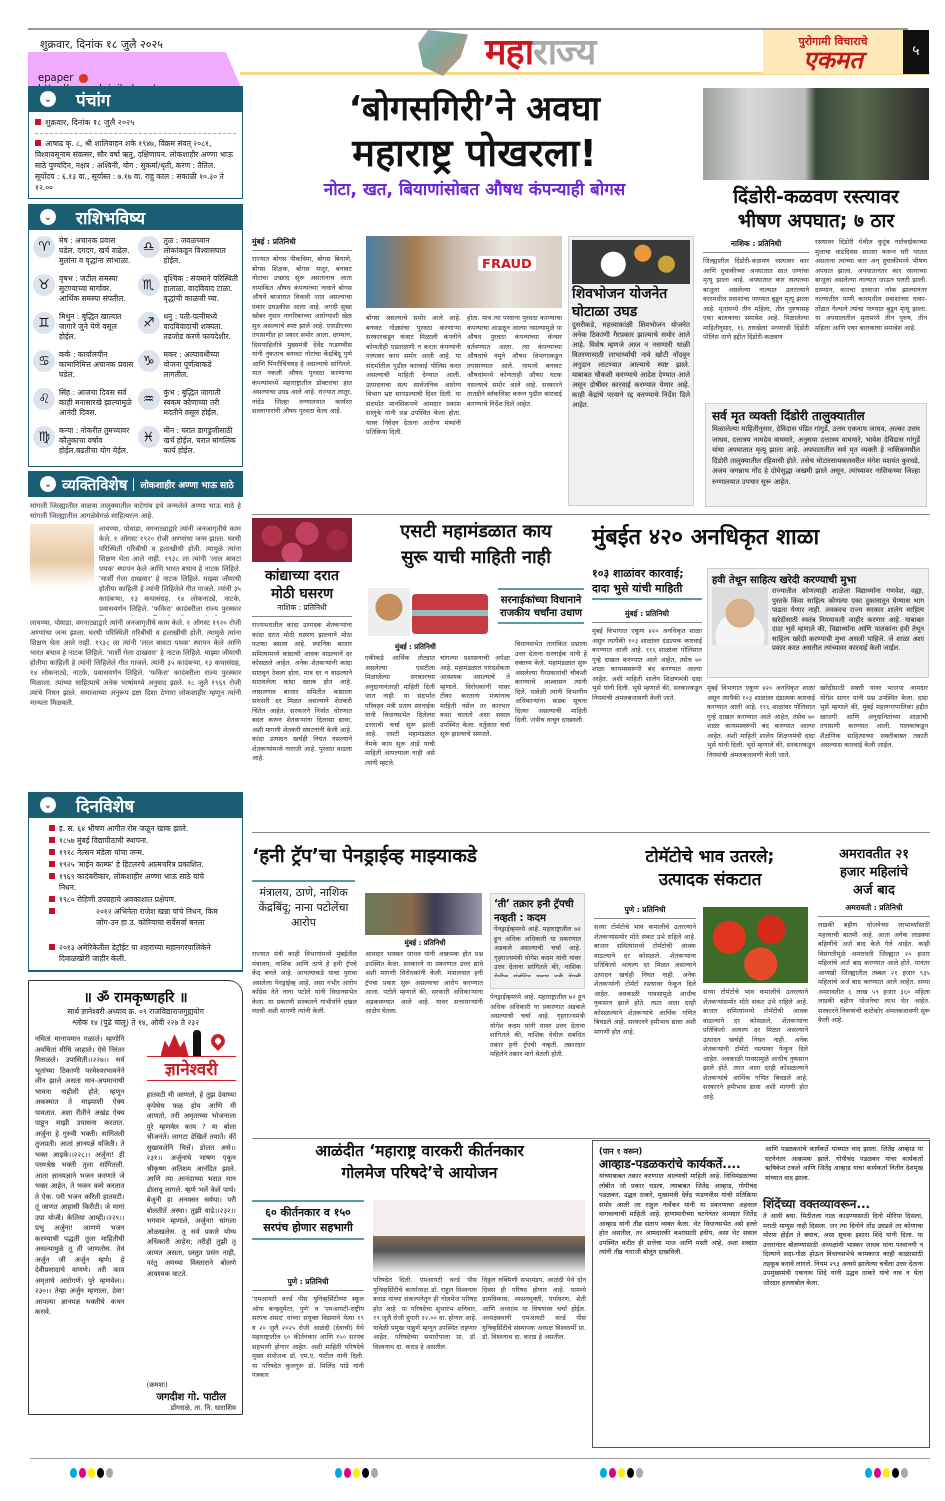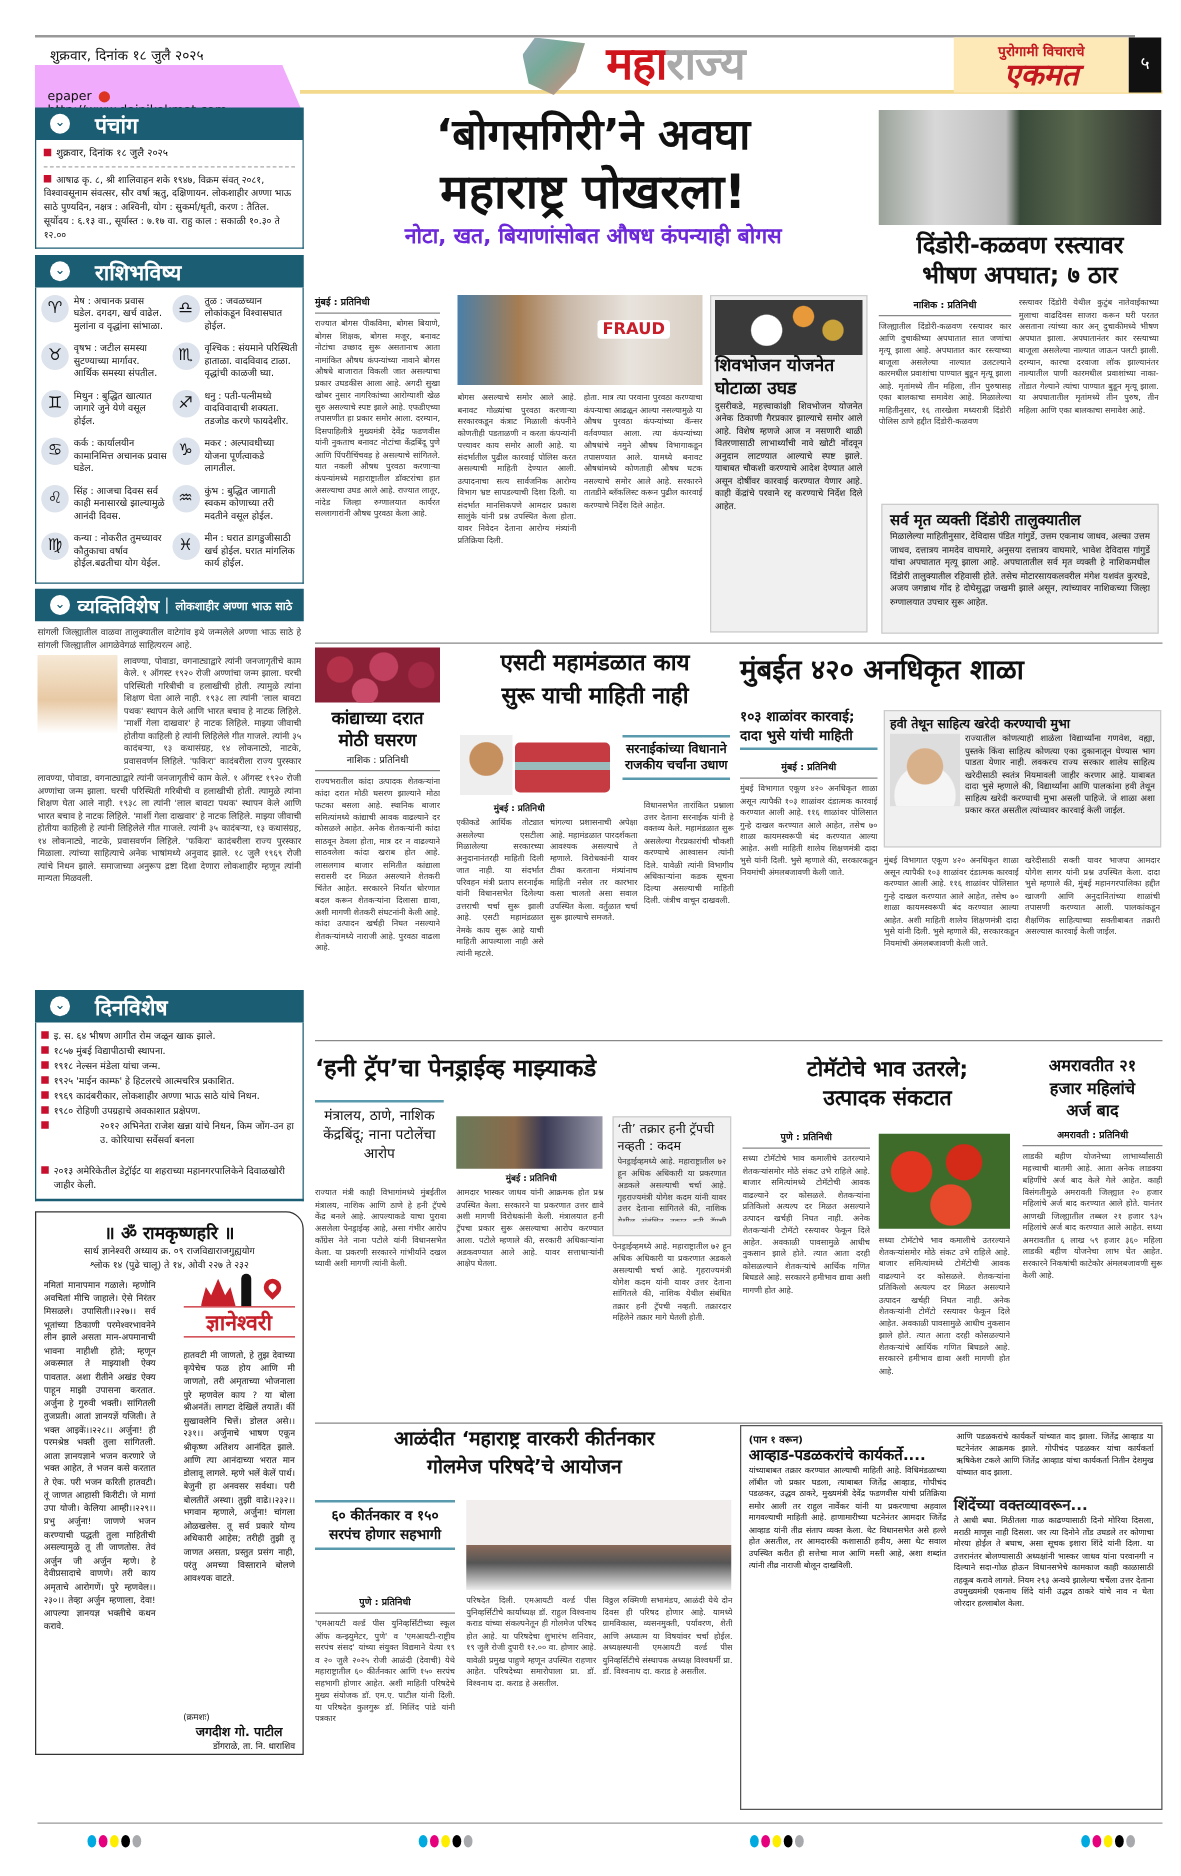--- a/index.html
+++ b/index.html
@@ -134,21 +134,21 @@
       <div class="photo" style="width:64px;height:90px;flex:0 0 64px;background:linear-gradient(#f6e9d6,#e8c9a4 40%,#fff 70%)"></div>
       <div class="col" style="font-size:7px;line-height:10px;height:92px">लावण्या, पोवाडा, वगनाट्याद्वारे त्यांनी जनजागृतीचे काम केले. १ ऑगस्ट १९२० रोजी अण्णांचा जन्म झाला. घरची परिस्थिती गरिबीची व हलाखीची होती. त्यामुळे त्यांना शिक्षण घेता आले नाही. १९३८ ला त्यांनी 'लाल बावटा पथक' स्थापन केले आणि भारत बचाव हे नाटक लिहिले. 'मार्शी गेला दाखवार' हे नाटक लिहिले. माझ्या जीवाची होतीया काहिली हे त्यांनी लिहिलेले गीत गाजले. त्यांनी ३५ कादंबऱ्या, १३ कथासंग्रह, १४ लोकनाट्ये, नाटके, प्रवासवर्णन लिहिले. 'फकिरा' कादंबरीला राज्य पुरस्कार मिळाला. त्यांच्या साहित्याचे अनेक भाषांमध्ये अनुवाद झाले. १८ जुलै १९६९ रोजी त्यांचे निधन झाले. समाजाच्या अनुरूप द्रष्टा दिशा देणारा लोकशाहीर म्हणून त्यांनी मान्यता मिळवली.</div>
     </div>
     <div class="col" id="vy-more" style="font-size:7px;line-height:10px;height:168px;margin-top:2px">लावण्या, पोवाडा, वगनाट्याद्वारे त्यांनी जनजागृतीचे काम केले. १ ऑगस्ट १९२० रोजी अण्णांचा जन्म झाला. घरची परिस्थिती गरिबीची व हलाखीची होती. त्यामुळे त्यांना शिक्षण घेता आले नाही. १९३८ ला त्यांनी 'लाल बावटा पथक' स्थापन केले आणि भारत बचाव हे नाटक लिहिले. 'मार्शी गेला दाखवार' हे नाटक लिहिले. माझ्या जीवाची होतीया काहिली हे त्यांनी लिहिलेले गीत गाजले. त्यांनी ३५ कादंबऱ्या, १३ कथासंग्रह, १४ लोकनाट्ये, नाटके, प्रवासवर्णन लिहिले. 'फकिरा' कादंबरीला राज्य पुरस्कार मिळाला. त्यांच्या साहित्याचे अनेक भाषांमध्ये अनुवाद झाले. १८ जुलै १९६९ रोजी त्यांचे निधन झाले. समाजाच्या अनुरूप द्रष्टा दिशा देणारा लोकशाहीर म्हणून त्यांनी मान्यता मिळवली.</div>
   </div>
 
   <div class="sechead" style="margin-top:2px">
     <span class="ic">⌄</span>
     <span>दिनविशेष</span>
   </div>
-  <div class="box" style="padding:5px 4px;border-bottom:2px solid #1b5e74" id="dinvishesh-list">
+  <div class="box" style="padding:5px 20px;border-bottom:2px solid #1b5e74" id="dinvishesh-list">
       <div style="font-size: 7.5px; line-height: 11px; margin-bottom: 1px; display: flex;">
         <span class="bullet" style="flex: 0 0 6px; margin-top: 2px;"></span>
         <span>इ. स. ६४ भीषण आगीत रोम जळून खाक झाले.</span>
       </div>
       <div style="font-size: 7.5px; line-height: 11px; margin-bottom: 1px; display: flex;">
         <span class="bullet" style="flex: 0 0 6px; margin-top: 2px;"></span>
         <span>१८५७ मुंबई विद्यापीठाची स्थापना.</span>
       </div>
       <div style="font-size: 7.5px; line-height: 11px; margin-bottom: 1px; display: flex;">
         <span class="bullet" style="flex: 0 0 6px; margin-top: 2px;"></span>
@@ -274,21 +274,21 @@
 </div>
 <div class="abs col" style="left:707px;top:684px;width:108px;height:136px">मुंबई विभागात एकूण ४२० अनधिकृत शाळा असून त्यापैकी १०३ शाळांवर दंडात्मक कारवाई करण्यात आली आहे. ११६ शाळांवर पोलिसात गुन्हे दाखल करण्यात आले आहेत, तसेच ७० शाळा कायमस्वरूपी बंद करण्यात आल्या आहेत. अशी माहिती शालेय शिक्षणमंत्री दादा भुसे यांनी दिली. भुसे म्हणाले की, सरकारकडून नियमांची अंमलबजावणी केली जाते.</div>
 <div class="abs col" style="left:820px;top:684px;width:108px;height:136px">खरेदीसाठी सक्ती यावर भाजपा आमदार योगेश सागर यांनी प्रश्न उपस्थित केला. दादा भुसे म्हणाले की, मुंबई महानगरपालिका हद्दीत खाजगी आणि अनुदानितांच्या शाळांची तपासणी करण्यात आली. पालकांकडून शैक्षणिक साहित्याच्या सक्तीबाबत तक्रारी असल्यास कारवाई केली जाईल.</div>
 
 <div class="abs" style="left:252px;top:832px;width:678px;height:1px;background:#888"></div>
 
 <div class="abs title-big" style="left:252px;top:840px;width:340px;font-size:19px;line-height:30px;text-align:left">‘हनी ट्रॅप’चा पेनड्राईव्ह माझ्याकडे</div>
 <div class="abs" style="left:252px;top:880px;width:103px;border-top:2px solid #5a9aae;padding-top:3px;text-align:center;font-size:11px;font-weight:normal;line-height:15px">मंत्रालय, ठाणे, नाशिक केंद्रबिंदू; नाना पटोलेंचा आरोप</div>
 <div class="abs photo" style="left:365px;top:893px;width:117px;height:42px;background:linear-gradient(90deg,#6a7a5a,#8a6a4a 40%,#3a3a55 60%,#99a 100%)"></div>
 <div class="abs boxgray" style="left:490px;top:893px;width:95px;height:96px;padding:3px">
-  <div style="font-size:10px;font-weight:normal;line-height:14px">‘ती’ तक्रार हनी ट्रॅपची नव्हती : कदम</div>
+  <div style="font-size:10px;font-weight:bold;line-height:14px">‘ती’ तक्रार हनी ट्रॅपची नव्हती : कदम</div>
   <div class="col" style="height:52px">पेनड्राईव्हमध्ये आहे. महाराष्ट्रातील ७२ हून अधिक अधिकारी या प्रकरणात अडकले असल्याची चर्चा आहे. गृहराज्यमंत्री योगेश कदम यांनी यावर उत्तर देताना सांगितले की, नाशिक येथील संबंधित तक्रार हनी ट्रॅपची नव्हती. तक्रारदार महिलेने तक्रार मागे घेतली होती.</div>
 </div>
 <div class="abs" style="left:365px;top:938px;width:120px;font-size:7px;font-weight:bold;text-align:center">मुंबई : प्रतिनिधी</div>
 <div class="abs col" style="left:252px;top:950px;width:105px;height:180px">राज्यात मंत्री काही विभागांमध्ये मुंबईतील मंत्रालय, नाशिक आणि ठाणे हे हनी ट्रॅपचे केंद्र बनले आहे. आपल्याकडे याचा पुरावा असलेला पेनड्राईव्ह आहे, असा गंभीर आरोप काँग्रेस नेते नाना पटोले यांनी विधानसभेत केला. या प्रकरणी सरकारने गांभीर्याने दखल घ्यावी अशी मागणी त्यांनी केली.</div>
 <div class="abs col" style="left:365px;top:950px;width:118px;height:180px">आमदार भास्कर जाधव यांनी आक्रमक होत प्रश्न उपस्थित केला. सरकारने या प्रकरणात उत्तर द्यावे अशी मागणी विरोधकांनी केली. मंत्रालयात हनी ट्रॅपचा प्रकार सुरू असल्याचा आरोप करण्यात आला. पटोले म्हणाले की, सरकारी अधिकाऱ्यांना अडकवण्यात आले आहे. यावर सत्ताधाऱ्यांनी आक्षेप घेतला.</div>
 <div class="abs col" style="left:490px;top:993px;width:95px;height:137px">पेनड्राईव्हमध्ये आहे. महाराष्ट्रातील ७२ हून अधिक अधिकारी या प्रकरणात अडकले असल्याची चर्चा आहे. गृहराज्यमंत्री योगेश कदम यांनी यावर उत्तर देताना सांगितले की, नाशिक येथील संबंधित तक्रार हनी ट्रॅपची नव्हती. तक्रारदार महिलेने तक्रार मागे घेतली होती.</div>
 
 <div class="abs" style="left:600px;top:845px;width:220px">
   <div class="title-big" style="font-size:17px;line-height:23px">टोमॅटोचे भाव उतरले;</div>
   <div class="title-big" style="font-size:17px;line-height:23px">उत्पादक संकटात</div>

